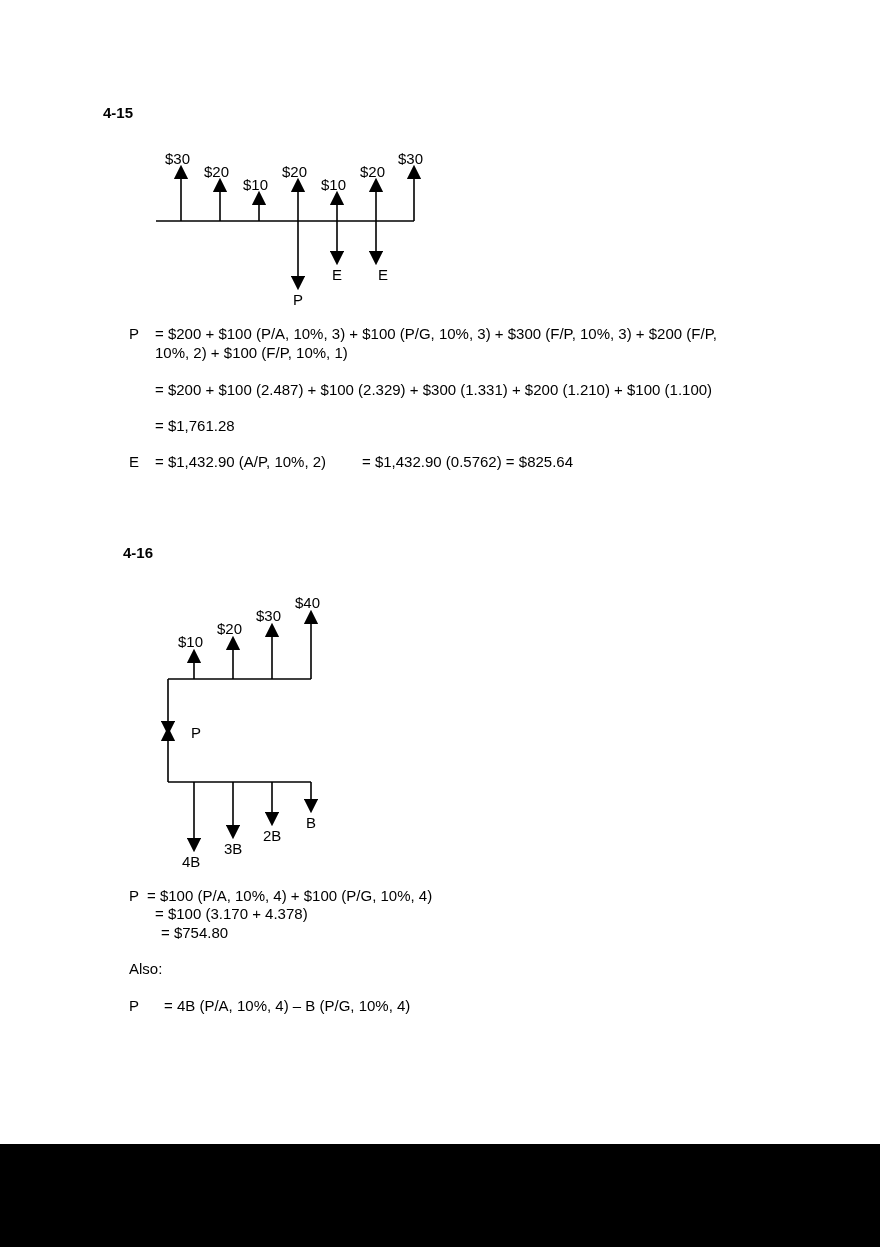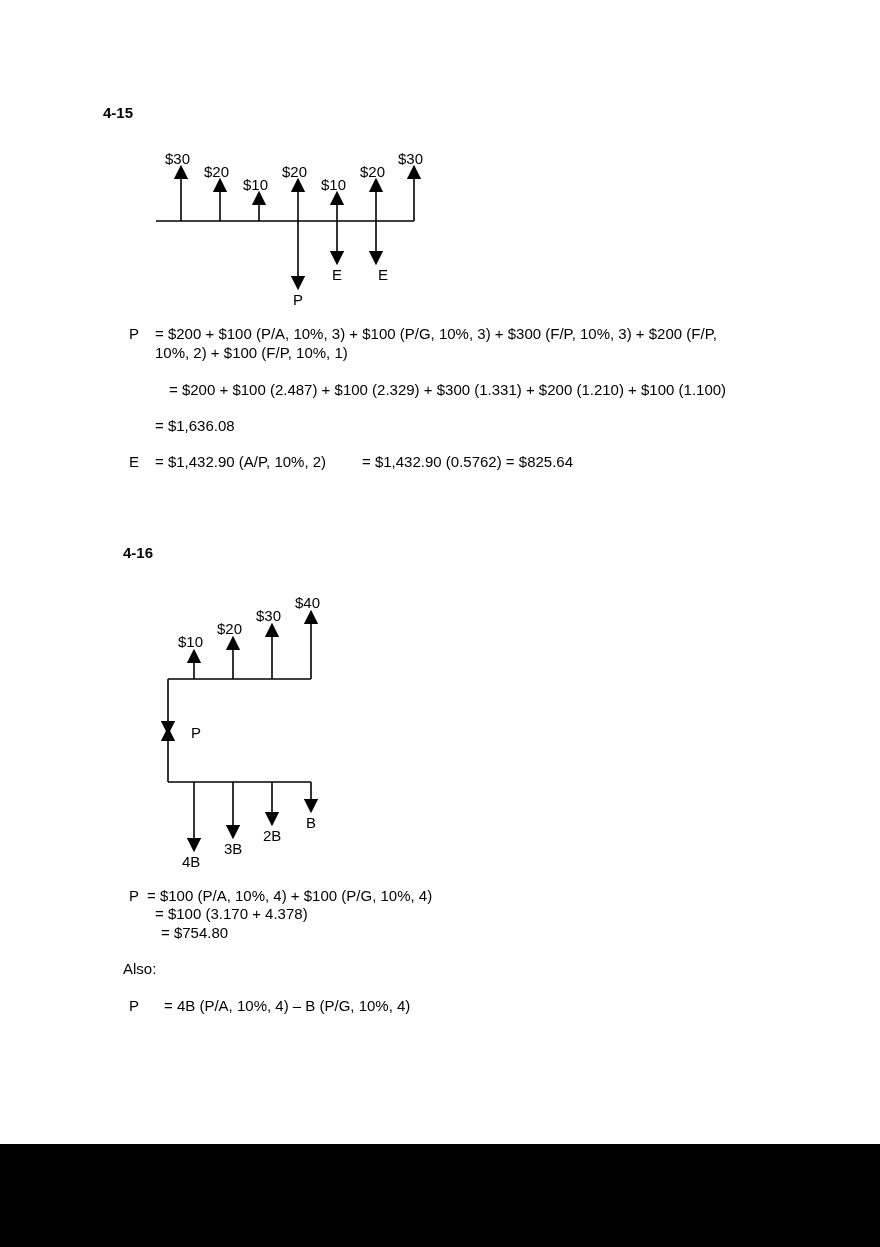--- a/index.html
+++ b/index.html
@@ -59,39 +59,39 @@
 <div class="abs lbl" style="left:321px;top:176px;">$10</div>
 <div class="abs lbl" style="left:360px;top:163px;">$20</div>
 <div class="abs lbl" style="left:398px;top:150px;">$30</div>
 <div class="abs lbl" style="left:293px;top:291px;">P</div>
 <div class="abs lbl" style="left:332px;top:266px;">E</div>
 <div class="abs lbl" style="left:378px;top:266px;">E</div>
 
 <div class="abs txt" style="left:129px;top:325px;">P</div>
 <div class="abs txt" style="left:155px;top:325px;">= $200 + $100 (P/A, 10%, 3) + $100 (P/G, 10%, 3) + $300 (F/P, 10%, 3) + $200 (F/P,</div>
 <div class="abs txt" style="left:155px;top:344px;">10%, 2) + $100 (F/P, 10%, 1)</div>
-<div class="abs txt" style="left:155px;top:381px;margin-left:14px;">= $200 + $100 (2.487) + $100 (2.329) + $300 (1.331) + $200 (1.210) + $100 (1.100)</div>
-<div class="abs txt" style="left:155px;top:417px;">= $1,636.08</div>
+<div class="abs txt" style="left:155px;top:381px;">= $200 + $100 (2.487) + $100 (2.329) + $300 (1.331) + $200 (1.210) + $100 (1.100)</div>
+<div class="abs txt" style="left:155px;top:417px;">= $1,761.28</div>
 <div class="abs txt" style="left:129px;top:453px;">E</div>
 <div class="abs txt" style="left:155px;top:453px;">= $1,432.90 (A/P, 10%, 2)</div>
 <div class="abs txt" style="left:362px;top:453px;">= $1,432.90 (0.5762)  = $825.64</div>
 
 <div class="abs heading" style="left:103px;top:544px;margin-left:20px;">4-16</div>
 
 <div class="abs lbl" style="left:178px;top:633px;">$10</div>
 <div class="abs lbl" style="left:217px;top:620px;">$20</div>
 <div class="abs lbl" style="left:256px;top:607px;">$30</div>
 <div class="abs lbl" style="left:295px;top:594px;">$40</div>
 <div class="abs lbl" style="left:191px;top:724px;">P</div>
 <div class="abs lbl" style="left:182px;top:853px;">4B</div>
 <div class="abs lbl" style="left:224px;top:840px;">3B</div>
 <div class="abs lbl" style="left:263px;top:827px;">2B</div>
 <div class="abs lbl" style="left:306px;top:814px;">B</div>
 
 <div class="abs txt" style="left:129px;top:887px;">P</div>
 <div class="abs txt" style="left:147px;top:887px;">= $100 (P/A, 10%, 4) + $100 (P/G, 10%, 4)</div>
 <div class="abs txt" style="left:155px;top:905px;">= $100 (3.170 + 4.378)</div>
 <div class="abs txt" style="left:161px;top:924px;">= $754.80</div>
-<div class="abs txt" style="left:123px;top:960px;">Also:</div>
+<div class="abs txt" style="left:129px;top:960px;">Also:</div>
 <div class="abs txt" style="left:129px;top:997px;">P</div>
 <div class="abs txt" style="left:164px;top:997px;">= 4B (P/A, 10%, 4) – B (P/G, 10%, 4)</div>
 
 <div class="footer-black"></div>
 
 </body></html>

